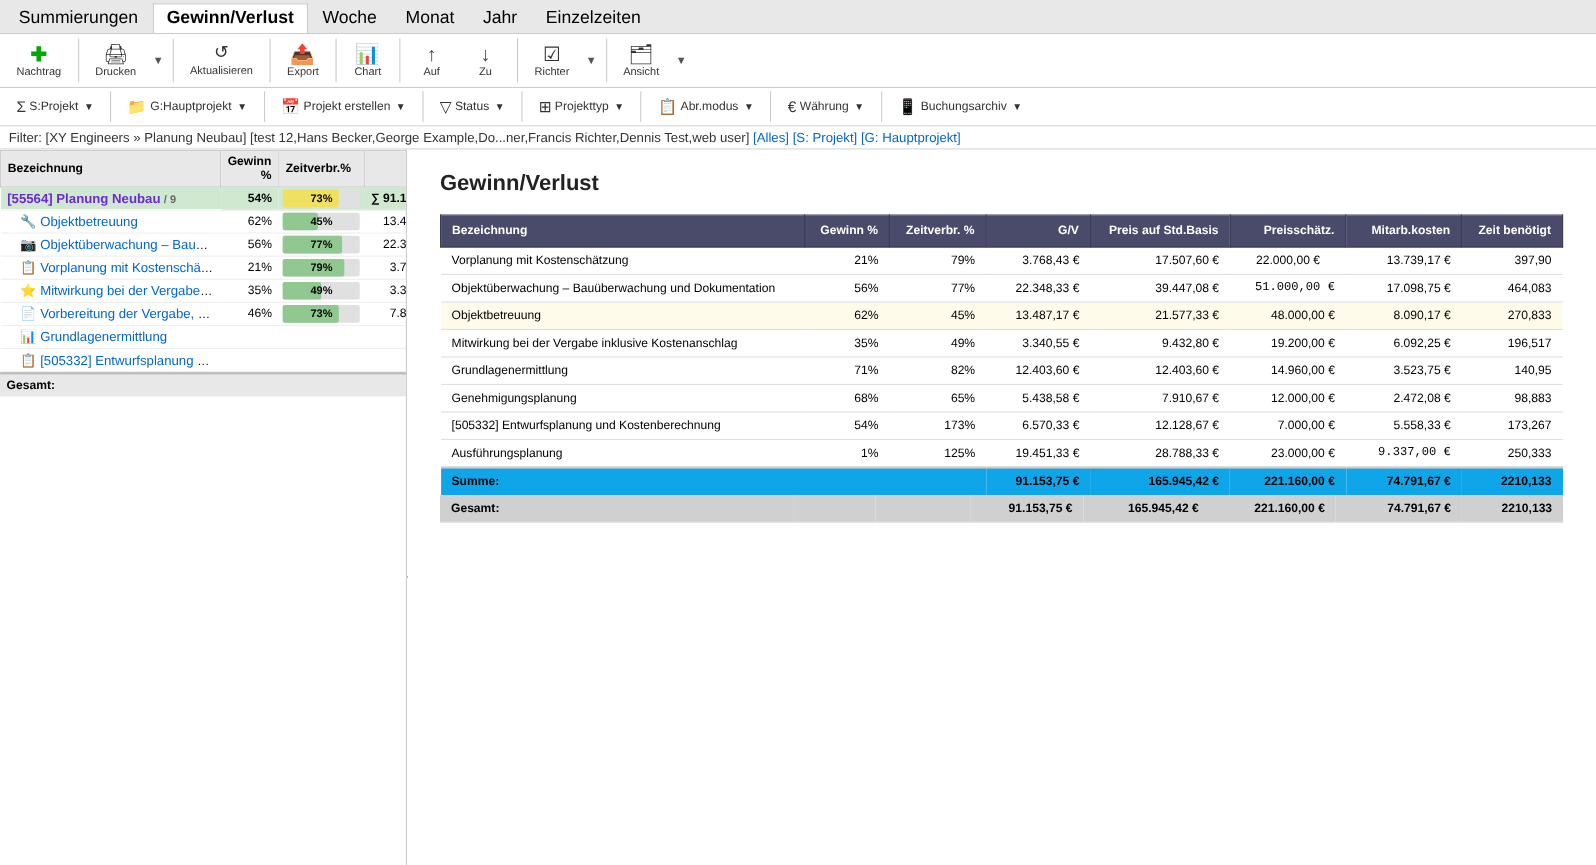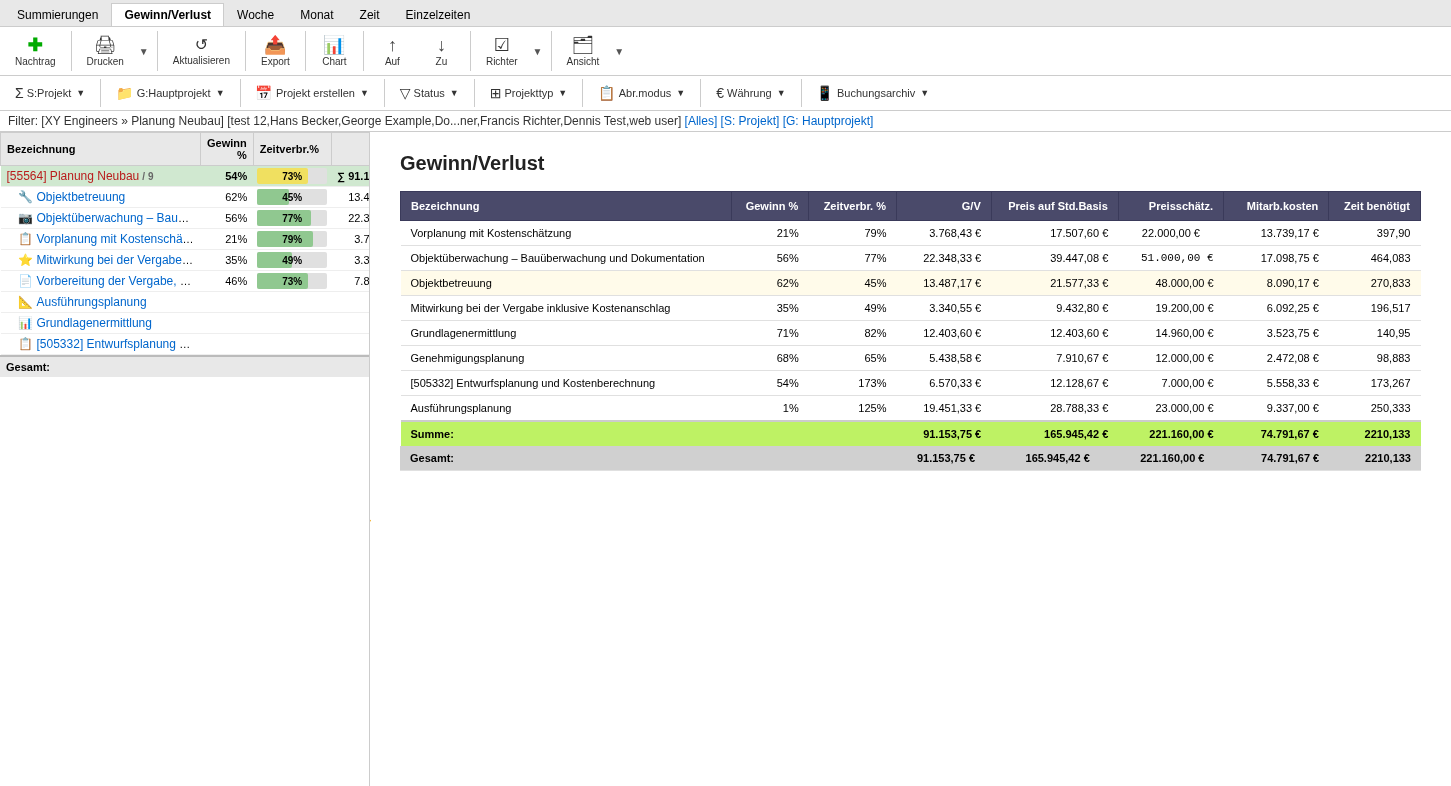--- a/index.html
+++ b/index.html
@@ -1,20 +1,20 @@
 <!DOCTYPE html>
 <html><head>
   <meta charset="utf-8">
   <style>
     * { box-sizing: border-box; margin: 0; padding: 0; font-family: Arial, sans-serif; font-size: 12px; }
     body { background: #f0f0f0; width: 1451px; min-height: 786px; overflow: hidden; }
 
     
     .top-tabs { display: flex; background: #e8e8e8; border-bottom: 1px solid #ccc; padding: 0 4px; }
-    .top-tab { padding: 4px 12px; cursor: pointer; border: 1px solid transparent; border-bottom: none; margin-top: 3px; font-size: 12px; }
+    .top-tab { padding: 4px 12px; cursor: pointer; border: 1px solid transparent; border-bottom: none; margin-top: 3px; font-size: 16px; }
     .top-tab.active { background: #fff; border-color: #ccc; border-bottom-color: #fff; font-weight: bold; }
 
     
     .toolbar { display: flex; align-items: center; background: #fff; border-bottom: 1px solid #ccc; padding: 4px 6px; gap: 4px; }
     .toolbar-btn { display: flex; flex-direction: column; align-items: center; padding: 3px 8px; cursor: pointer; border: 1px solid transparent; border-radius: 2px; min-width: 45px; font-size: 11px; color: #333; }
     .toolbar-btn .icon { font-size: 18px; line-height: 1; margin-bottom: 2px; }
     .toolbar-btn .label { font-size: 10px; white-space: nowrap; }
     .toolbar-separator { width: 1px; background: #ccc; height: 40px; margin: 0 2px; }
     .arrow-btn { font-size: 10px; padding: 2px; cursor: pointer; color: #555; }
 
@@ -40,21 +40,21 @@
     .right-panel h2 { font-size: 20px; font-weight: bold; margin-bottom: 16px; color: #222; }
 
     
     .right-table { width: 100%; border-collapse: collapse; }
     .right-table thead tr { background: #4a4a6a; color: #fff; }
     .right-table thead th { padding: 8px 10px; font-size: 11px; font-weight: bold; text-align: right; border: 1px solid #3a3a5a; white-space: nowrap; }
     .right-table thead th.left { text-align: left; }
     .right-table tbody tr { border-bottom: 1px solid #e0e0e0; }
     .right-table tbody td { padding: 6px 10px; font-size: 11px; text-align: right; white-space: nowrap; }
     .right-table tbody td.left { text-align: left; }
-    .right-table tfoot tr { background: #bef264; font-weight: bold; border-top: 2px solid #ccc; }
+    .right-table tfoot tr { background: #0ea5e9; font-weight: bold; border-top: 2px solid #ccc; }
     .right-table tfoot td { padding: 6px 10px; font-size: 11px; font-weight: bold; text-align: right; }
     .right-table tfoot td.left { text-align: left; }
 
     
     .dd-arrow { font-size: 9px; margin-left: 2px; }
 
     
     .icon-plus { color: #00aa00; font-size: 20px; font-weight: bold; }
     .icon-up { color: #444; font-size: 14px; }
     .icon-down { color: #444; font-size: 14px; }
@@ -66,21 +66,21 @@
     .left-scroll { flex: 1; overflow: auto; }
   </style>
 </head>
 <body>
 
 <div class="top-tabs">
   <div class="top-tab">Summierungen</div>
   <div class="top-tab active">Gewinn/Verlust</div>
   <div class="top-tab">Woche</div>
   <div class="top-tab">Monat</div>
-  <div class="top-tab">Zeit</div>
+  <div class="top-tab">Jahr</div>
   <div class="top-tab">Einzelzeiten</div>
 </div>
 
 <div class="toolbar">
   <div class="toolbar-btn">
     <span class="icon icon-plus">✚</span>
     <span class="label">Nachtrag</span>
   </div>
   <div class="toolbar-separator"></div>
   <div class="toolbar-btn">
@@ -189,21 +189,21 @@
           <tr>
             <th class="left" style="width:200px; position:sticky; top:0; z-index:5;">Bezeichnung</th>
             <th class="right" style="width:50px; position:sticky; top:0;">Gewinn %</th>
             <th style="width:90px; position:sticky; top:0;">Zeitverbr.%</th>
             <th class="right" style="width:90px; position:sticky; top:0;">G/V</th>
 
           </tr>
         </thead>
         <tbody id="left-tbody">
         <tr style="background: rgb(208, 232, 208); font-weight: bold;">
-              <td style="text-align: left; white-space: nowrap; max-width: 200px; overflow: hidden; text-overflow: ellipsis;"><span style="color:#b91c1c; font-weight:normal;">[55564] Planung Neubau</span> <span style="color:#666; font-size:10px;">/ 9</span></td>
+              <td style="text-align: left; white-space: nowrap; max-width: 200px; overflow: hidden; text-overflow: ellipsis;"><span style="color:#6d28d9; font-weight:bold;">[55564] Planung Neubau</span> <span style="color:#666; font-size:10px;">/ 9</span></td>
               <td style="text-align: right; padding-right: 6px;">54%</td>
               <td style="padding: 2px 4px;">
                 <div style="background:#e0e0e0; border-radius:2px; height:16px; position:relative; min-width:70px;">
       <div style="background:#f0e060; width:73%; height:100%; border-radius:2px;"></div>
       <div style="position:absolute; top:0; left:0; right:0; bottom:0; display:flex; align-items:center; justify-content:center; font-size:10px; font-weight:bold;">73%</div>
     </div>
               </td>
               <td style="text-align: right;">∑ 91.153,75 €</td>
             </tr>
             <tr>
@@ -253,26 +253,20 @@
             <tr>
               <td style="text-align: left; white-space: nowrap; max-width: 200px; overflow: hidden; text-overflow: ellipsis;"><span style="margin-left:12px; color:#666;">📄</span> <span style="color:#0066cc;">Vorbereitung der Vergabe, einschl. ermitteln der Meng…</span></td>
               <td style="text-align: right; padding-right: 6px;">46%</td>
               <td style="padding: 2px 4px;">
                 <div style="background:#e0e0e0; border-radius:2px; height:16px; position:relative; min-width:70px;">
       <div style="background:#90c890; width:73%; height:100%; border-radius:2px;"></div>
       <div style="position:absolute; top:0; left:0; right:0; bottom:0; display:flex; align-items:center; justify-content:center; font-size:10px; font-weight:bold;">73%</div>
     </div>
               </td>
               <td style="text-align: right;">7.869,17 €</td>
-            </tr>
-            <tr>
-              <td style="text-align: left; white-space: nowrap; max-width: 200px; overflow: hidden; text-overflow: ellipsis;"><span style="margin-left:12px; color:#666;">📐</span> <span style="color:#0066cc;">Ausführungsplanung</span></td>
-              <td style="text-align: right; padding-right: 6px;"></td>
-              <td style="padding: 2px 4px;"></td>
-              <td style="text-align: right;"></td>
             </tr>
             <tr>
               <td style="text-align: left; white-space: nowrap; max-width: 200px; overflow: hidden; text-overflow: ellipsis;"><span style="margin-left:12px; color:#666;">📊</span> <span style="color:#0066cc;">Grundlagenermittlung</span></td>
               <td style="text-align: right; padding-right: 6px;"></td>
               <td style="padding: 2px 4px;"></td>
               <td style="text-align: right;"></td>
             </tr>
             <tr>
               <td style="text-align: left; white-space: nowrap; max-width: 200px; overflow: hidden; text-overflow: ellipsis;"><span style="margin-left:12px; color:#666;">📋</span> <span style="color:#0066cc;">[505332] Entwurfsplanung und Kostenberechnung</span></td>
               <td style="text-align: right; padding-right: 6px;"></td>
@@ -372,21 +366,21 @@
             <td style="text-align: right; width: 100px;">5.558,33 €</td>
             <td style="text-align: right; width: 80px;">173,267</td>
           </tr>
           <tr>
             <td style="text-align: left; width: 280px;">Ausführungsplanung</td>
             <td style="text-align: right; width: 65px;">1%</td>
             <td style="text-align: right; width: 75px;">125%</td>
             <td style="text-align: right; width: 90px;">19.451,33 €</td>
             <td style="text-align: right; width: 100px;">28.788,33 €</td>
             <td style="text-align: right; width: 100px;">23.000,00 €</td>
-            <td style="width: 100px;">9.337,00 €</td>
+            <td style="width: 100px; font-family: Liberation Mono, monospace;">9.337,00 €</td>
             <td style="text-align: right; width: 80px;">250,333</td>
           </tr>
         </tbody>
       <tfoot>
         <tr>
           <td class="left" colspan="3" style="text-align:left; font-weight:bold;">Summe:</td>
           <td>91.153,75 €</td>
           <td>165.945,42 €</td>
           <td>221.160,00 €</td>
           <td>74.791,67 €</td>

